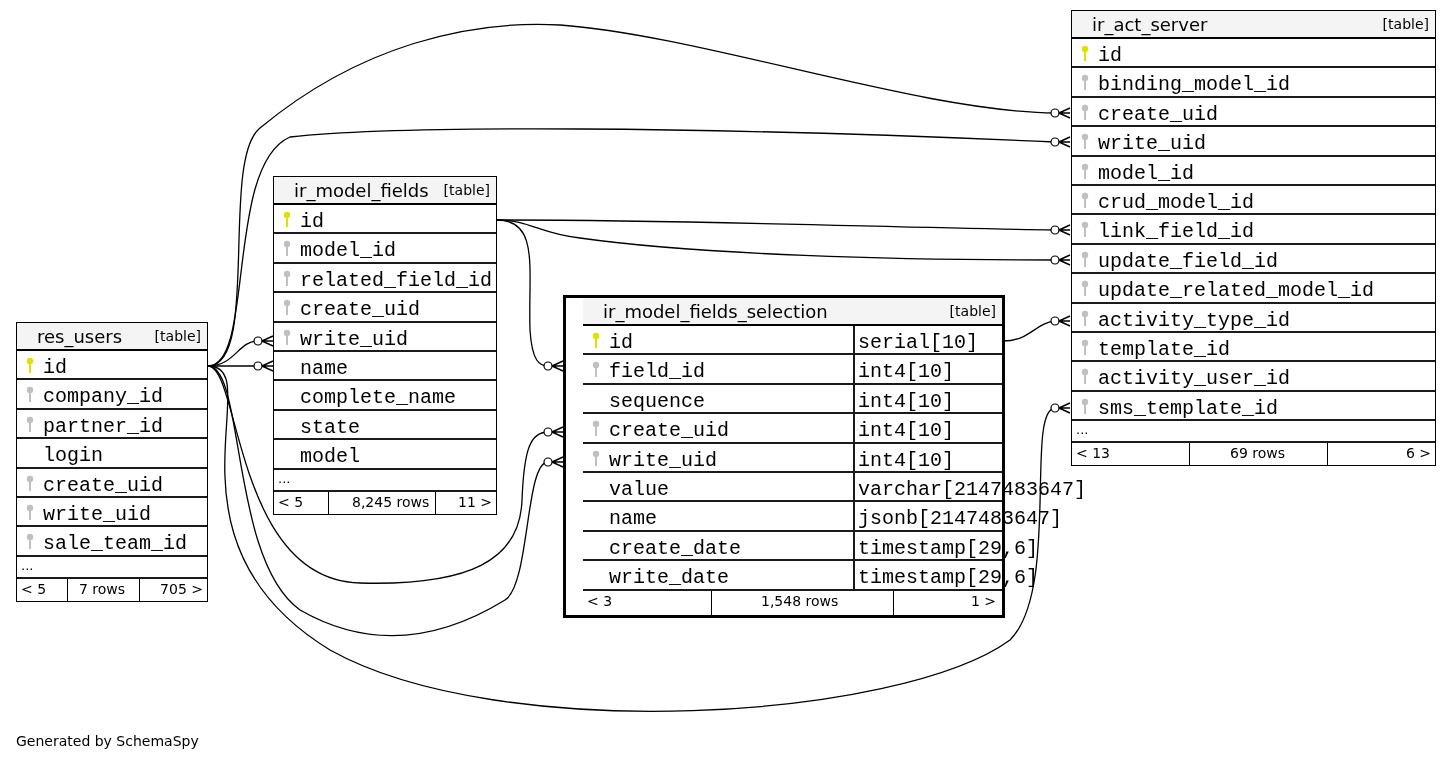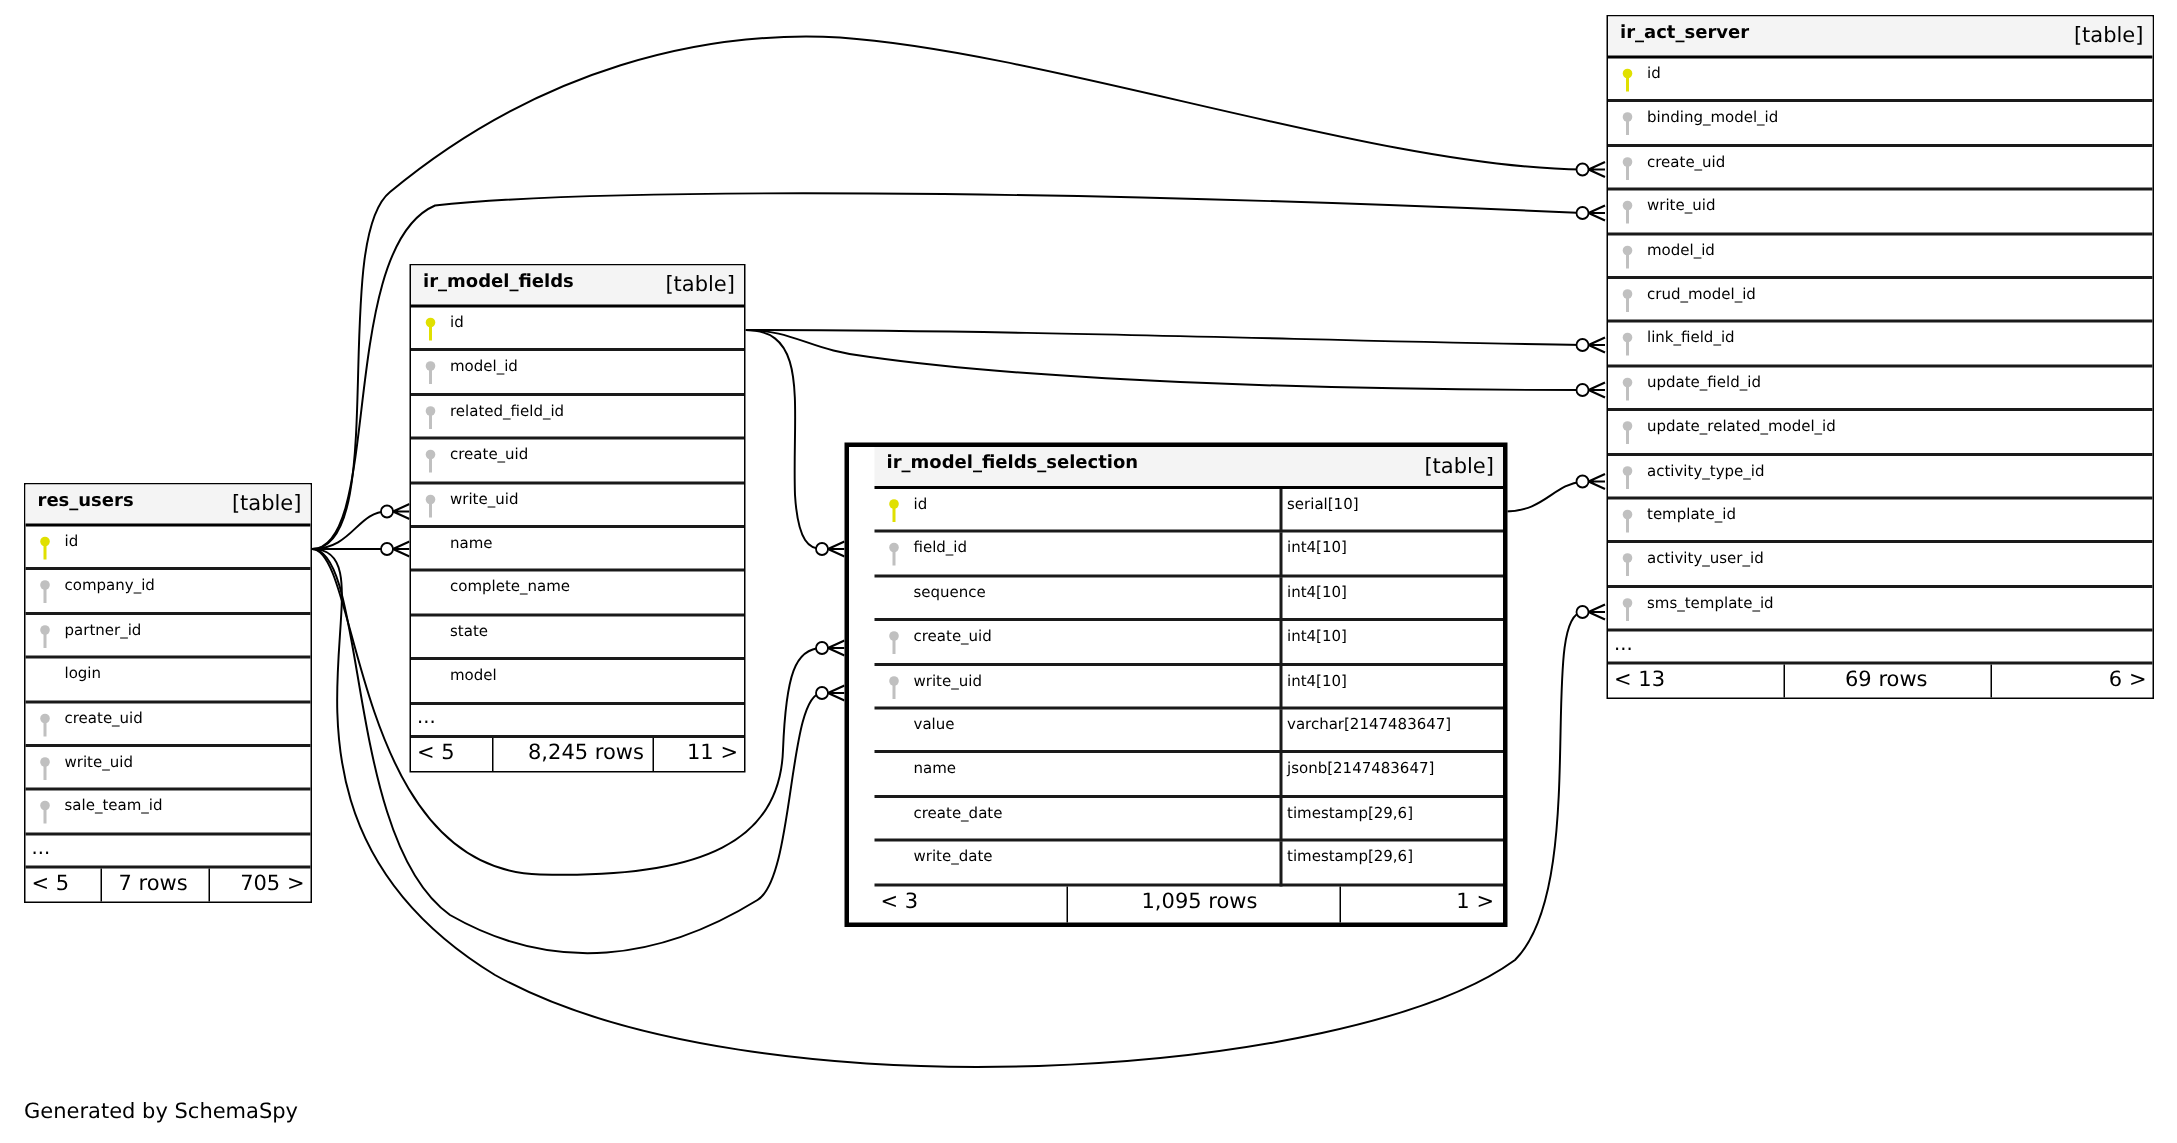--- a/index.html
+++ b/index.html
@@ -1,23 +1,23 @@
 <!DOCTYPE html>
 <html><head>
 <meta charset="utf-8">
 <style>
   html, body { margin:0; padding:0; background:#ffffff; }
   body { width:1451px; height:762px; position:relative; overflow:hidden;
          font-family:"DejaVu Sans", sans-serif; color:#000; }
   .tbl { position:absolute; background:#fff; border:1px solid #000; box-sizing:border-box; }
   .tbl.focus { border:3px solid #000;padding-left:17px; }
   .hdr { height:28px; background:#f4f4f4; border-bottom:2px solid #000; position:relative; box-sizing:border-box; }
-  .hdr .name { position:absolute; left:8px; top:3px; font-weight:bold; font-size:12px; }
+  .hdr .name { position:absolute; left:20px; top:3px; font-weight:normal; font-size:18px; }
   .hdr .kind { position:absolute; right:6px; top:5px; font-size:14px; }
-  .row { height:29.4px; border-bottom:2px solid #1a1a1a; position:relative; box-sizing:border-box; font-size:10px; }
+  .row { height:29.4px; border-bottom:2px solid #1a1a1a; position:relative; box-sizing:border-box; font-size:20px;font-family:Liberation Mono, monospace; }
   .row .key { position:absolute; left:9px; top:6px; width:8px; height:17px; }
   .row .col { position:absolute; left:26px; top:5px; white-space:nowrap; }
   .row .type { position:absolute; top:5px; white-space:nowrap; }
   .row .sep { position:absolute; top:0; bottom:-2px; width:2px; background:#1a1a1a; }
   .more { height:22px; border-bottom:2px solid #1a1a1a; position:relative; box-sizing:border-box; font-size:13px; }
   .more span { position:absolute; left:4px; top:1px; }
   .foot { height:22px; position:relative; font-size:14px; }
   .foot span { position:absolute; top:2px; white-space:nowrap; }
   .foot .div { position:absolute; top:0; bottom:0; width:1px; background:#000; }
   #links { position:absolute; left:0; top:0; }
@@ -278,21 +278,21 @@
       </div>
       <div class="row">
         <span class="col">write_date</span>
         <div class="sep" style="left: 270px;"></div>
         <span class="type" style="left: 275px;">timestamp[29,6]</span>
       </div>
     </div>
   <div class="foot" style="height:24px">
     <span style="left:4px">&lt; 3</span>
     <div class="div" style="left:128px"></div>
-    <span style="left:178px">1,095 rows</span>
+    <span style="left:178px">1,548 rows</span>
     <div class="div" style="left:310px"></div>
     <span style="right:6px">1 &gt;</span>
   </div>
 </div>
 
 <div class="tbl" id="t-ir_act_server" style="left:1071px; top:10px; width:365px;">
   <div class="hdr">
     <span class="name">ir_act_server</span>
     <span class="kind">[table]</span>
   </div>

